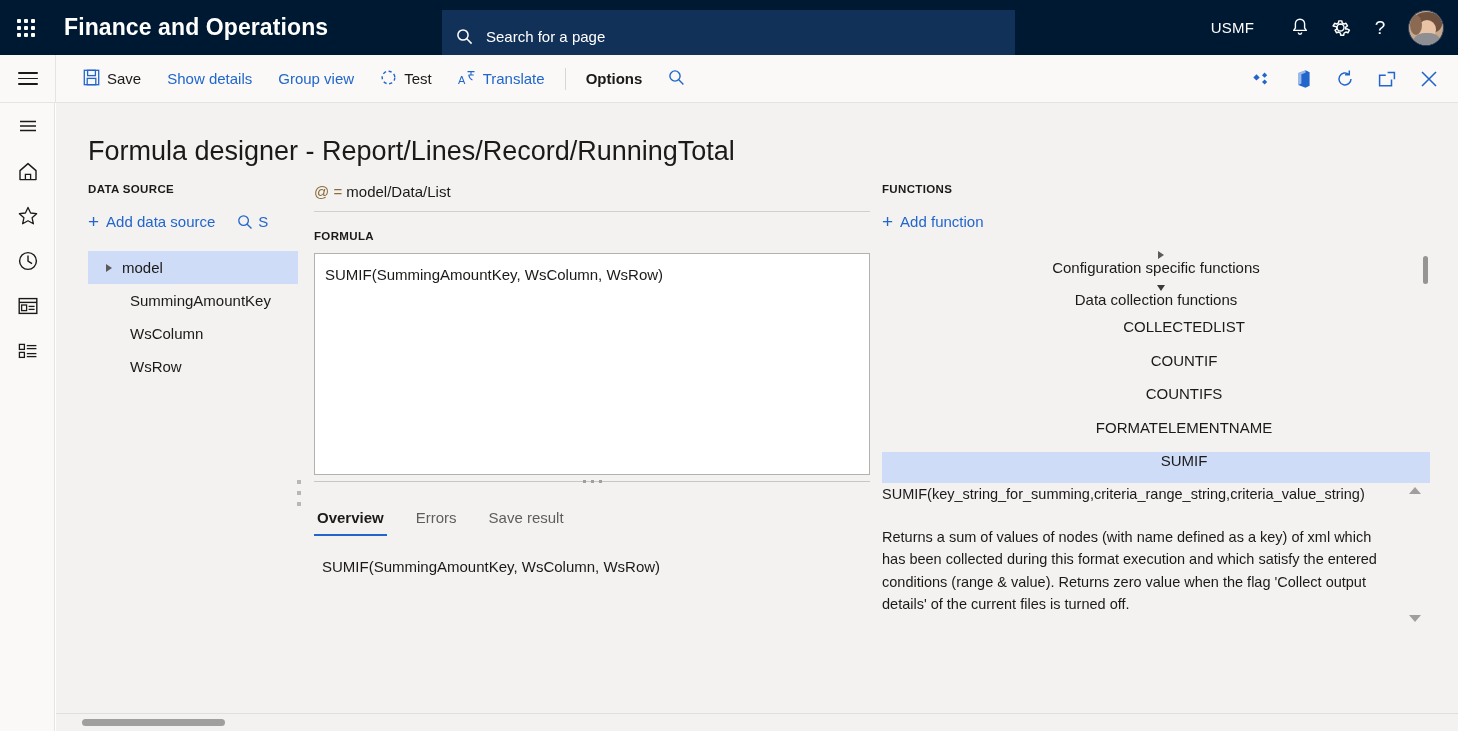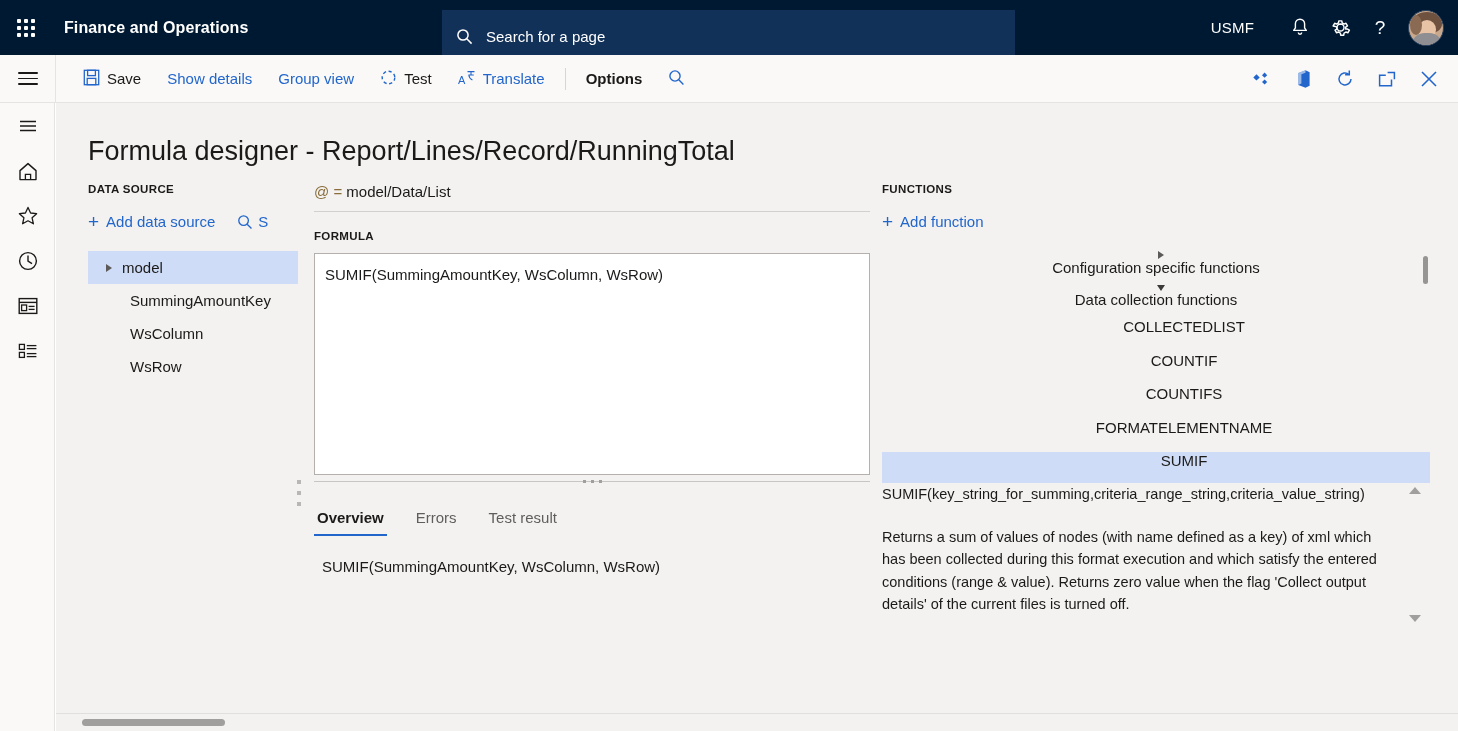--- a/index.html
+++ b/index.html
@@ -17,21 +17,21 @@
     position:absolute; top:0; left:0; width:1458px; height:55px;
     background:#001932; display:flex; align-items:center;
   }
   .waffle {
     width:52px; height:55px; display:flex; align-items:center; justify-content:center;
     cursor:pointer;
   }
   .waffle-grid { display:grid; grid-template-columns:repeat(3,4px); grid-template-rows:repeat(3,4px); gap:3px; }
   .waffle-grid i { display:block; width:4px; height:4px; background:#ffffff; border-radius:1px; }
   .app-title {
-    color:#ffffff; font-size:16px; font-weight:700; letter-spacing:.1px;
+    color:#ffffff; font-size:23px; font-weight:700; letter-spacing:.1px;
     margin-left:12px; white-space:nowrap;
   }
   .searchbox {
     position:absolute; left:442px; top:10px; width:573px; height:52px;
     background:#123159; display:flex; align-items:center; padding:0 14px; cursor:text;
   }
   .searchbox .mag { margin-right:11px; display:flex; }
   .searchbox input {
     background:transparent; border:none; outline:none; color:#ffffff;
     font-size:15px; font-family:"Liberation Sans", sans-serif; width:100%;
@@ -431,21 +431,21 @@
         <span class="dots">
             <i></i>
             <i></i>
             <i></i>
           </span>
       </div>
 
       <div class="tabs">
         <div class="tab active">Overview</div>
         <div class="tab">Errors</div>
-        <div class="tab">Test result</div>
+        <div class="tab">Save result</div>
       </div>
       <div class="tab-body">SUMIF(SummingAmountKey, WsColumn, WsRow)</div>
     </div>
 
     <div class="fn-panel">
       <div class="section-hdr">FUNCTIONS</div>
       <div class="fn-add">
         <div class="lnk">
           <span class="plus">+</span>
           <span>Add function</span>

